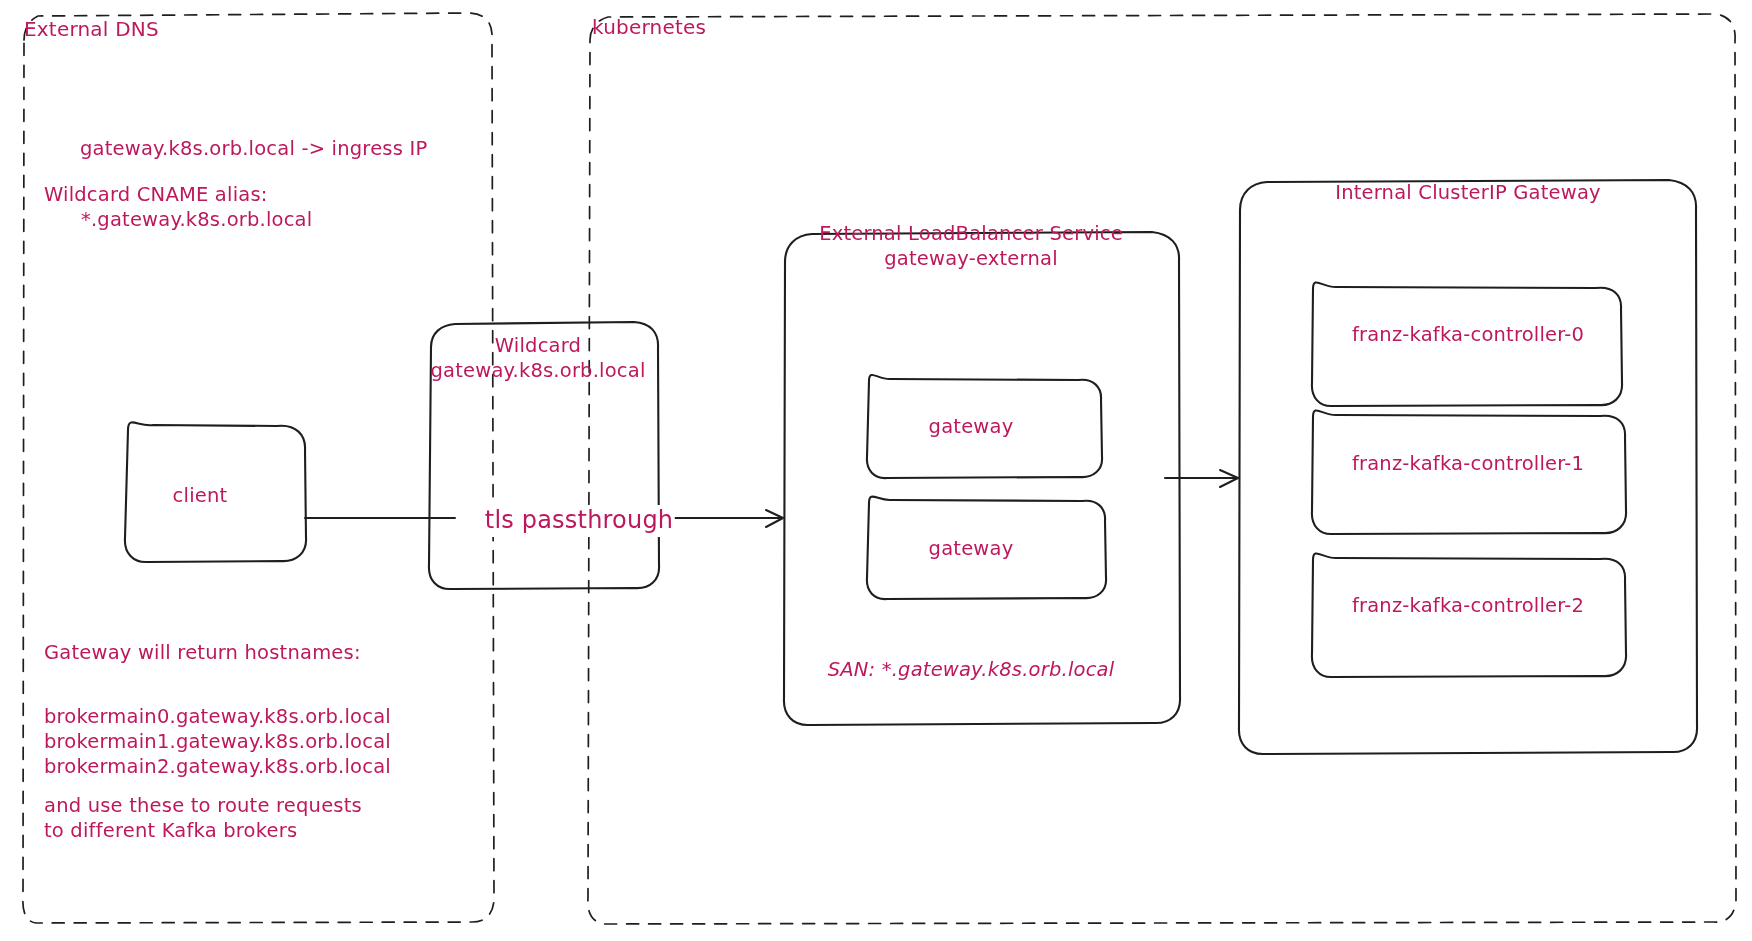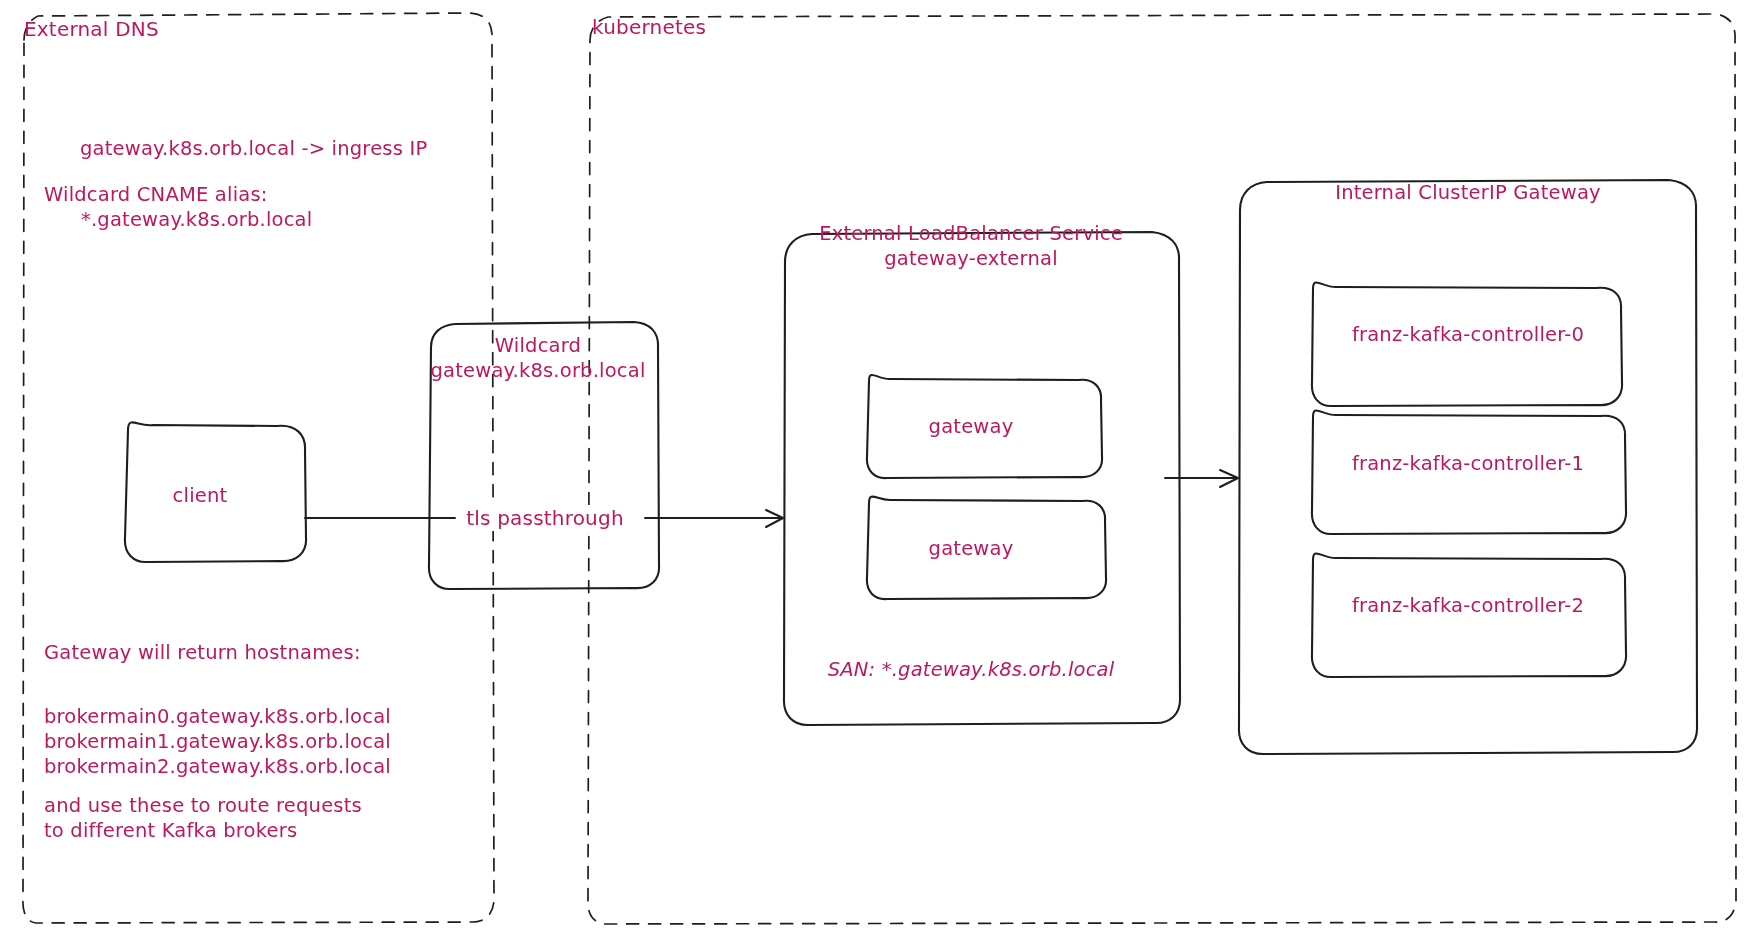--- a/index.html
+++ b/index.html
@@ -34,21 +34,21 @@
   .lbl.ctr {
     text-align: center;
     transform: translateX(-50%);
   }
   .lbl.italicish {
     font-style: italic;
   }
   .sz-group { font-size: 20px; }
   .sz-note  { font-size: 19.5px; }
   .sz-box   { font-size: 19.5px; }
-  .sz-edge  { font-size: 20px; }
+  .sz-edge  { font-size: 24px; margin-left: 34px; }
   .edge-lbl {
     background: #ffffff;
     padding: 0 2px;
   }
 </style>
 </head>
 <body>
 
 <div id="canvas">
 

